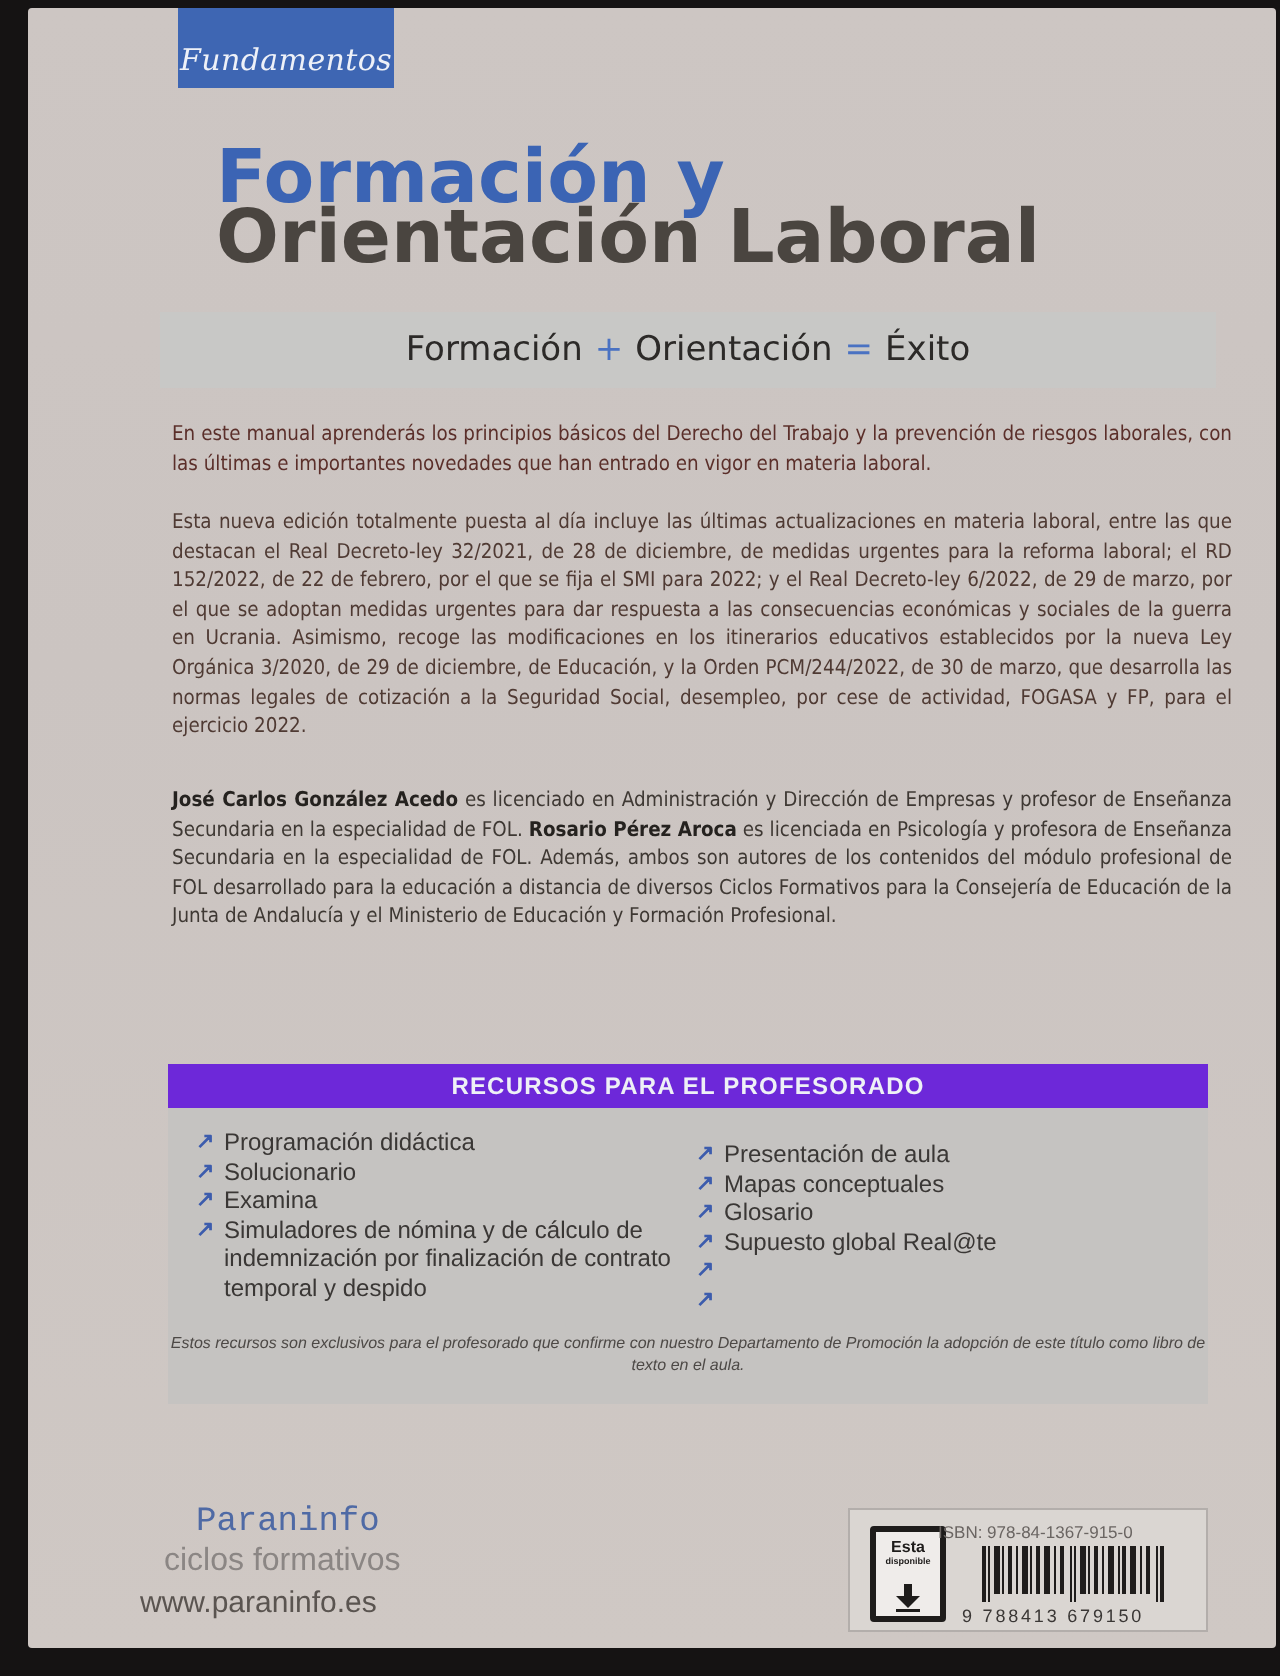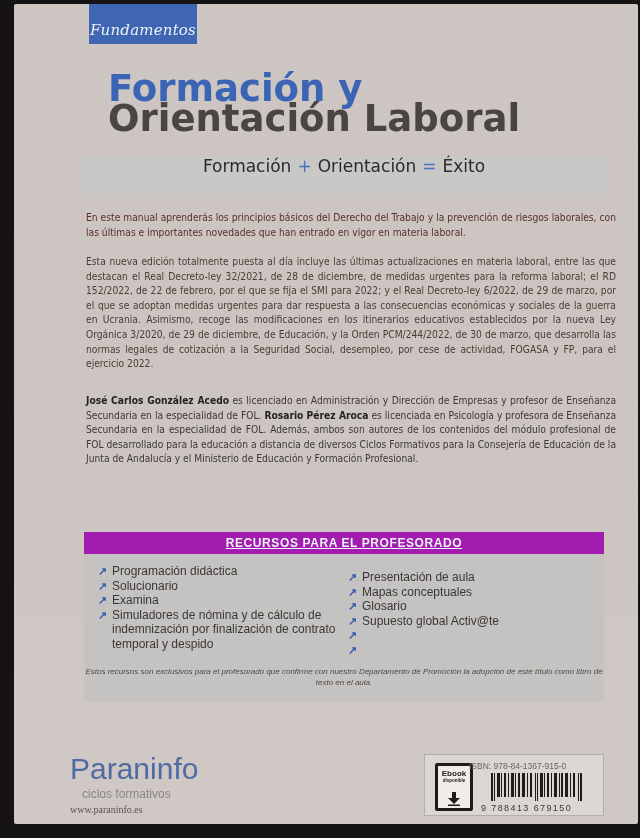--- a/index.html
+++ b/index.html
@@ -40,21 +40,21 @@
     margin-left: 20px;
   }
   .title .l1 { color: #3b64b4; display: block; }
   .title .l2 { color: #4a4540; display: block; }
 
   .tagline-band {
     position: absolute;
     left: 66px; top: 152px;
     width: 528px; height: 38px;
     background: #c8c8c6;
-    display: flex; align-items: flex-start; justify-content: center;
+    display: flex; align-items: center; justify-content: center;
     font-family: "DejaVu Sans", sans-serif;
     font-size: 17px;
     color: #2c2a28;
   }
   .tagline-band .op { color: #4a72c2; margin: 0 6px; }
 
   .para {
     position: absolute;
     left: 72px;
     width: 530px;
@@ -72,26 +72,26 @@
   .resources {
     position: absolute;
     left: 70px; top: 528px;
     width: 520px; height: 170px;
     background: #c5c3c1;
   }
   .resources-header {
     position: absolute;
     left: 0; top: 0;
     width: 520px; height: 22px;
-    background: #a21caf;
+    background: #6d28d9;
     color: #eef0f6;
     font-weight: bold;
     font-size: 12px;
     letter-spacing: 0.6px;
-    display: flex; align-items: center; justify-content: center; text-decoration: underline;
+    display: flex; align-items: center; justify-content: center;
   }
   .res-col {
     position: absolute;
     list-style: none;
     font-size: 12px;
     line-height: 14.6px;
     color: #3a3735;
   }
   .res-col.left { left: 14px; top: 32px; width: 240px; }
   .res-col.right { left: 264px; top: 38px; width: 250px; }
@@ -111,35 +111,36 @@
     color: #4d4946;
     font-style: italic;
     text-align: center;
   }
 
   .publisher {
     position: absolute;
     left: 56px; top: 748px;
   }
   .publisher .name {
-    font-family: Liberation Sans, sans-serif;
-    font-size: 30px;
+    font-family: Liberation Mono, monospace;
+    font-size: 17px;
     color: #4f6aa5;
     display: block;
+    margin-left: 28px;
   }
   .publisher .sub {
-    font-size: 12px;
+    font-size: 16px;
     color: #8b8684;
     display: block;
     margin-left: 12px;
     margin-top: 1px;
   }
   .publisher .url {
-    font-family: Liberation Serif, serif;
-    font-size: 10px;
+    font-family: Liberation Sans, sans-serif;
+    font-size: 15px;
     color: #5a5450;
     display: block;
     margin-top: 3px;
   }
 
   .isbn-box {
     position: absolute;
     left: 410px; top: 750px;
     width: 180px; height: 62px;
     background: #dad6d2;
@@ -235,42 +236,42 @@
       <li>
           <span class="arrow">↗</span>
           <span>Mapas conceptuales</span>
         </li>
       <li>
           <span class="arrow">↗</span>
           <span>Glosario</span>
         </li>
       <li>
           <span class="arrow">↗</span>
-          <span>Supuesto global Activ@te</span>
+          <span>Supuesto global Real@te</span>
         </li>
       <li>
           <span class="arrow">↗</span>
         </li>
       <li>
           <span class="arrow">↗</span>
         </li>
     </ul>
 
     <p class="res-note">Estos recursos son exclusivos para el profesorado que confirme con nuestro Departamento de Promoción la adopción de este título como libro de texto en el aula.</p>
   </section>
 
   <div class="publisher">
     <span class="name">Paraninfo</span>
     <span class="sub">ciclos formativos</span>
     <span class="url">www.paraninfo.es</span>
   </div>
 
   <div class="isbn-box">
     <div class="ebook">
-      <span class="t">Ebook</span>
+      <span class="t">Esta</span>
       <span class="s">disponible</span>
       <svg class="dl" viewBox="0 0 12 14">
         <rect x="4" y="0" width="4" height="7" fill="#1e1c1b"></rect>
         <polygon points="0,6 12,6 6,12" fill="#1e1c1b"></polygon>
         <rect x="0" y="12.5" width="12" height="1.5" fill="#1e1c1b"></rect>
       </svg>
     </div>
     <div class="isbn-text">ISBN: 978-84-1367-915-0</div>
     <svg class="barcode" viewBox="0 0 92 28" preserveAspectRatio="none">
       <g fill="#1f1d1c">

